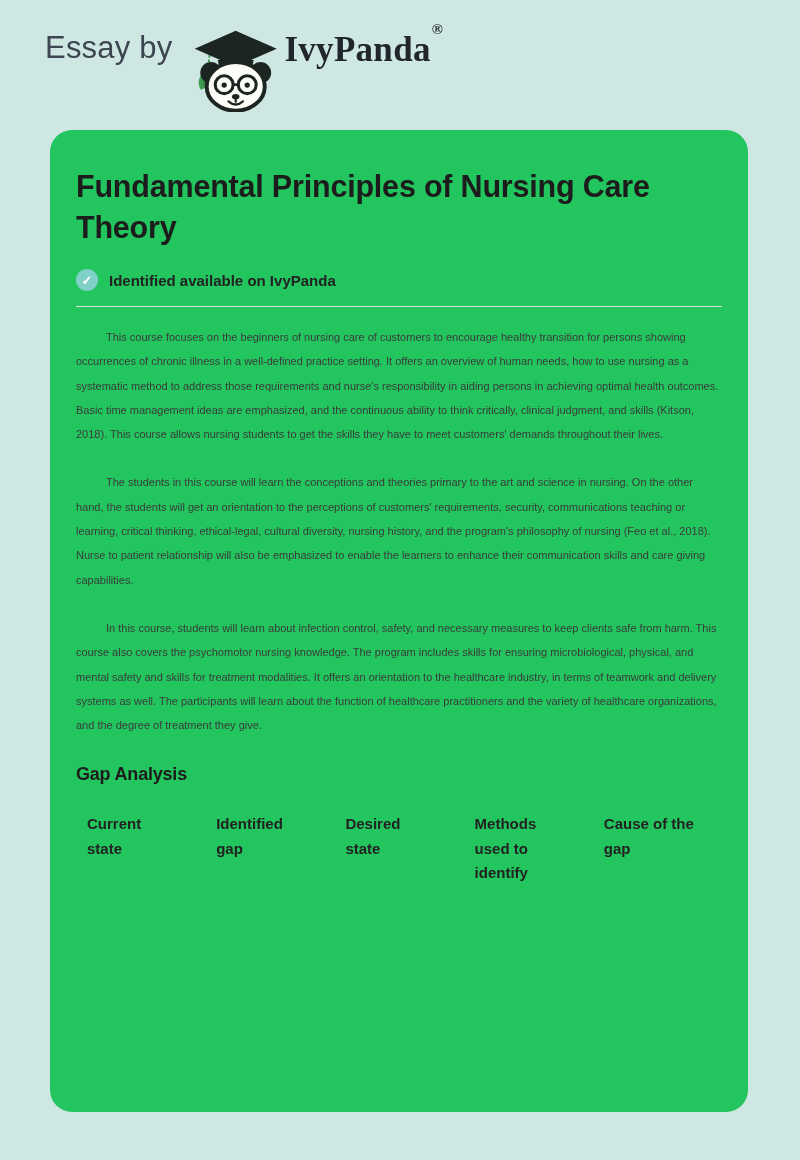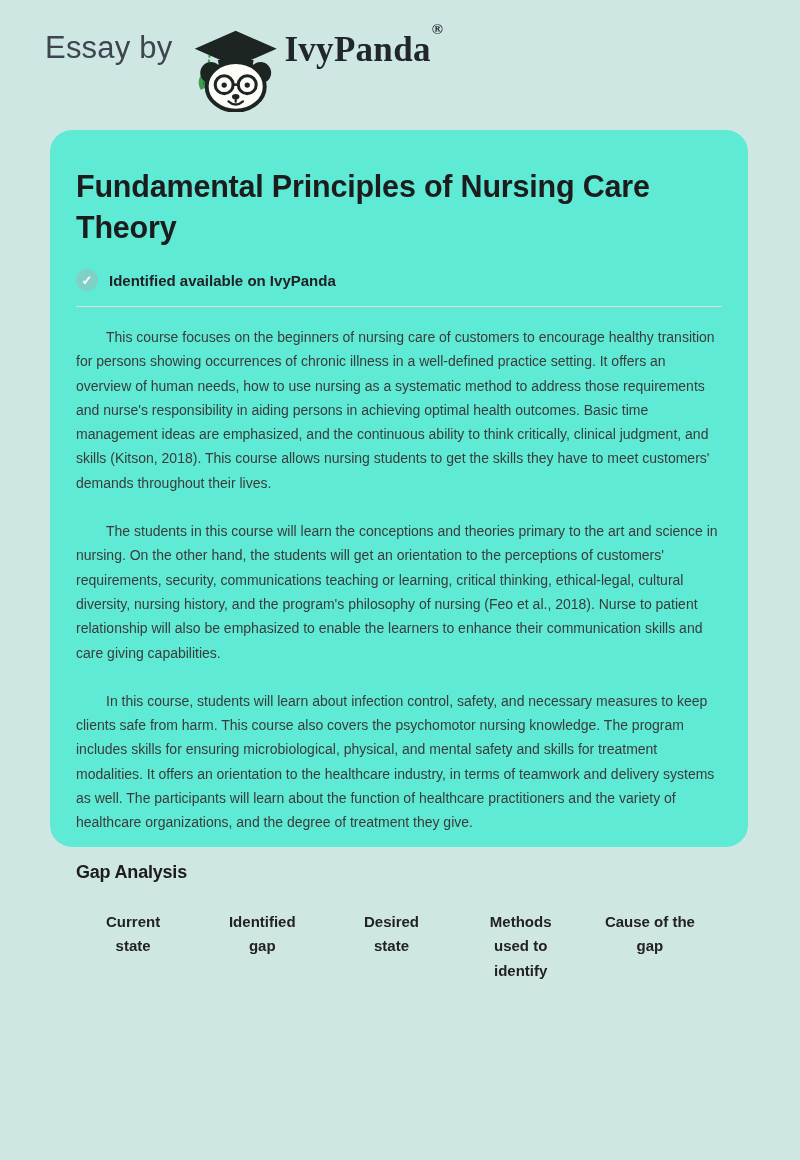--- a/index.html
+++ b/index.html
@@ -54,22 +54,22 @@
     top: -9px;
     margin-left: 1px;
   }
 
   
   .card {
     position: absolute;
     left: 50px;
     top: 130px;
     width: 698px;
-    height: 717px;
-    background: #5eead4;
+    height: 982px;
+    background: #22c55e;
     border-radius: 22px;
     padding: 36px 26px 28px 26px;
   }
   .doc-title {
     margin: 0;
     font-size: 30.5px;
     line-height: 41px;
     font-weight: bold;
     color: #1c1c1c;
     letter-spacing: -0.2px;
@@ -98,21 +98,21 @@
     font-weight: bold;
     color: #222222;
   }
   .divider {
     border: none;
     border-top: 1px solid #dedede;
     margin: 15px 0 0 0;
   }
   .body-text p {
     margin: 24px 0 0 0;
-    font-size: 14px;
+    font-size: 11px;
     line-height: 24.3px;
     color: #3b3b3b;
     text-indent: 30px;
     text-align: left;
   }
   .body-text p.first { margin-top: 18px; }
 
   .section-heading {
     margin: 27px 0 0 0;
     font-size: 18px;
@@ -126,21 +126,20 @@
     display: grid;
     grid-template-columns: repeat(5, 1fr);
     width: 100%;
   }
   .gap-table .th {
     padding: 0 26px 0 11px;
     font-size: 15px;
     font-weight: bold;
     line-height: 24.5px;
     color: #222222;
-    text-align: center;
   }
 </style>
 </head>
 <body>
 
 <div class="page">
 
   <div class="page-header">
     <span class="essay-by">Essay by</span>
 

